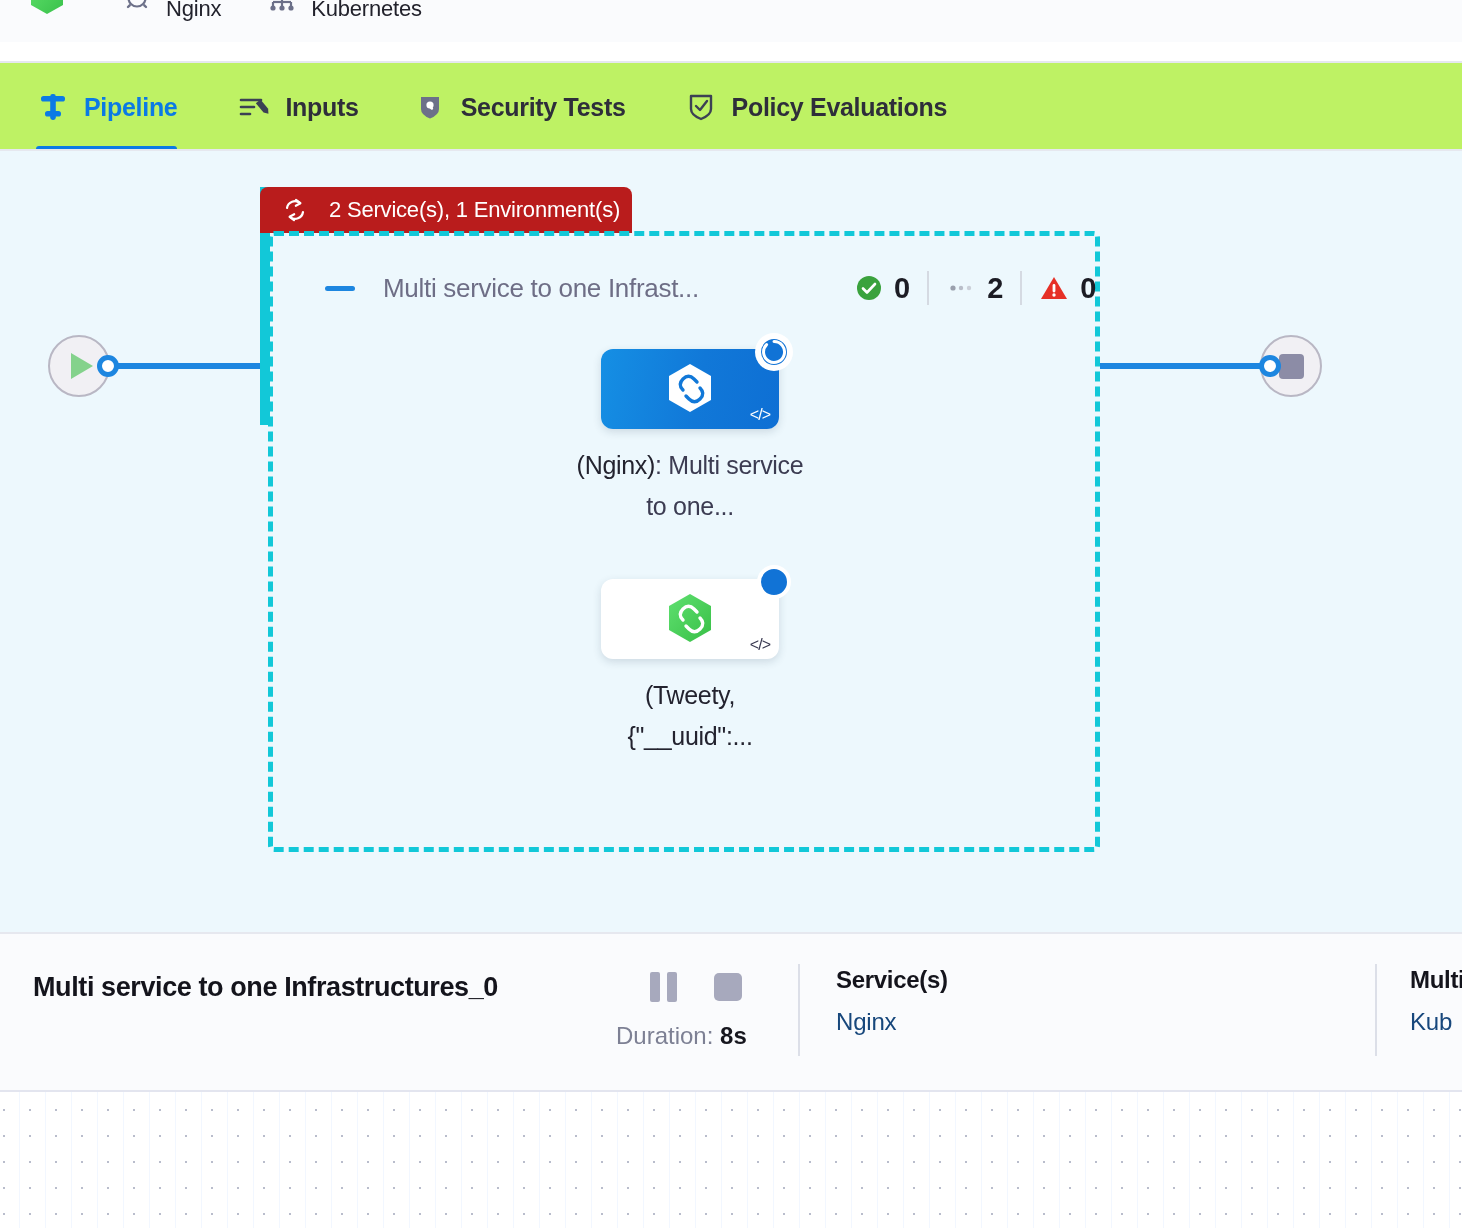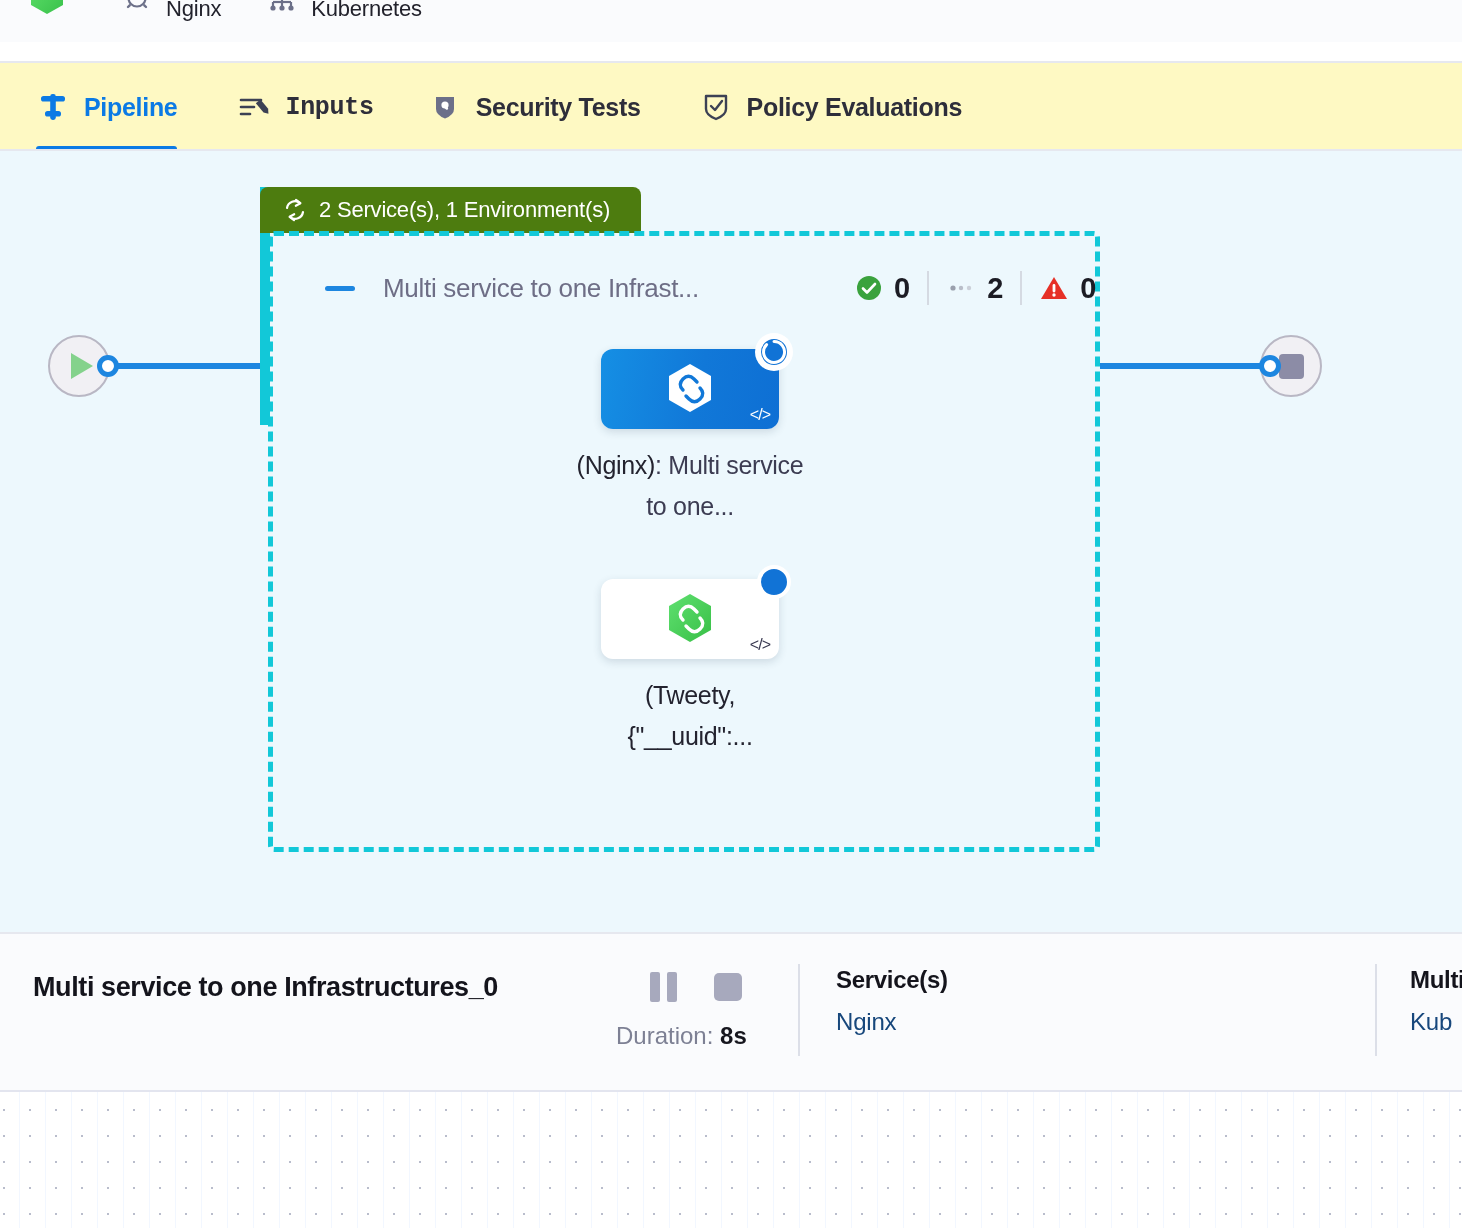--- a/index.html
+++ b/index.html
@@ -34,21 +34,21 @@
   .ticon { width: 34px; height: 34px; position: relative; top: -12px; }
 
   .topstrip-divider {
     position: absolute; left: 0; top: 61px; width: 1462px; height: 2px;
     background: #e6e8ef;
   }
 
   
   .tabbar {
     position: absolute; left: 0; top: 63px; width: 1462px; height: 88px;
-    background: #fef9c3;
+    background: #bef264;
     display: flex; align-items: center;
     padding-left: 36px;
   }
   .tab {
     display: flex; align-items: center; gap: 14px;
     height: 88px; position: relative;
     cursor: pointer;
     padding: 0 0 0 0;
     margin-right: 58px;
   }
@@ -93,24 +93,24 @@
     position: absolute; width: 22px; height: 22px; border-radius: 50%;
     background: #ffffff; border: 5px solid #1d86e0;
   }
   .edge {
     position: absolute; height: 6px; background: #1d86e0;
   }
 
   
   .group-label {
     position: absolute;
-    background: #4d7c0f; color: #ffffff;
+    background: #b91c1c; color: #ffffff;
     border-radius: 8px 8px 0 0;
-    height: 46px; display: flex; align-items: center; gap: 11px;
-    padding: 0 31px 0 22px;
+    height: 46px; display: flex; align-items: center; gap: 21px;
+    padding: 0 12px 0 22px;
     font-size: 22px; letter-spacing: -0.2px;
     white-space: nowrap;
   }
   .group-leftbar {
     position: absolute; background: #12c8d8;
   }
   .group-box {
     position: absolute;
     border: 5px dashed #12c8d8;
     border-radius: 6px;
@@ -290,21 +290,21 @@
       <svg class="tabicon" viewBox="0 0 34 34">
         <g fill="#0b7ae5">
           <rect x="5" y="6" width="24" height="5.5" rx="2.6"></rect>
           <rect x="14.2" y="4" width="5.6" height="26" rx="2.4"></rect>
           <rect x="9" y="21" width="16" height="5.5" rx="2.6"></rect>
         </g>
       </svg>
       <span class="tab-label">Pipeline</span>
     </div>
 
-    <div class="tab" style="margin-right:54px;font-family:Liberation Mono, monospace;">
+    <div class="tab" style="margin-right:54px;">
       <svg class="tabicon" viewBox="0 0 34 34">
         <g stroke="#3c4154" stroke-width="2.6" stroke-linecap="round">
           <line x1="4" y1="10" x2="24" y2="10"></line>
           <line x1="4" y1="17" x2="17" y2="17"></line>
           <line x1="4" y1="24" x2="13" y2="24"></line>
         </g>
         <g transform="rotate(-40 25 16)">
           <path d="M22 10 L28 10 L28 22 L25 26 L22 22 Z" fill="#3c4154"></path>
         </g>
       </svg>

